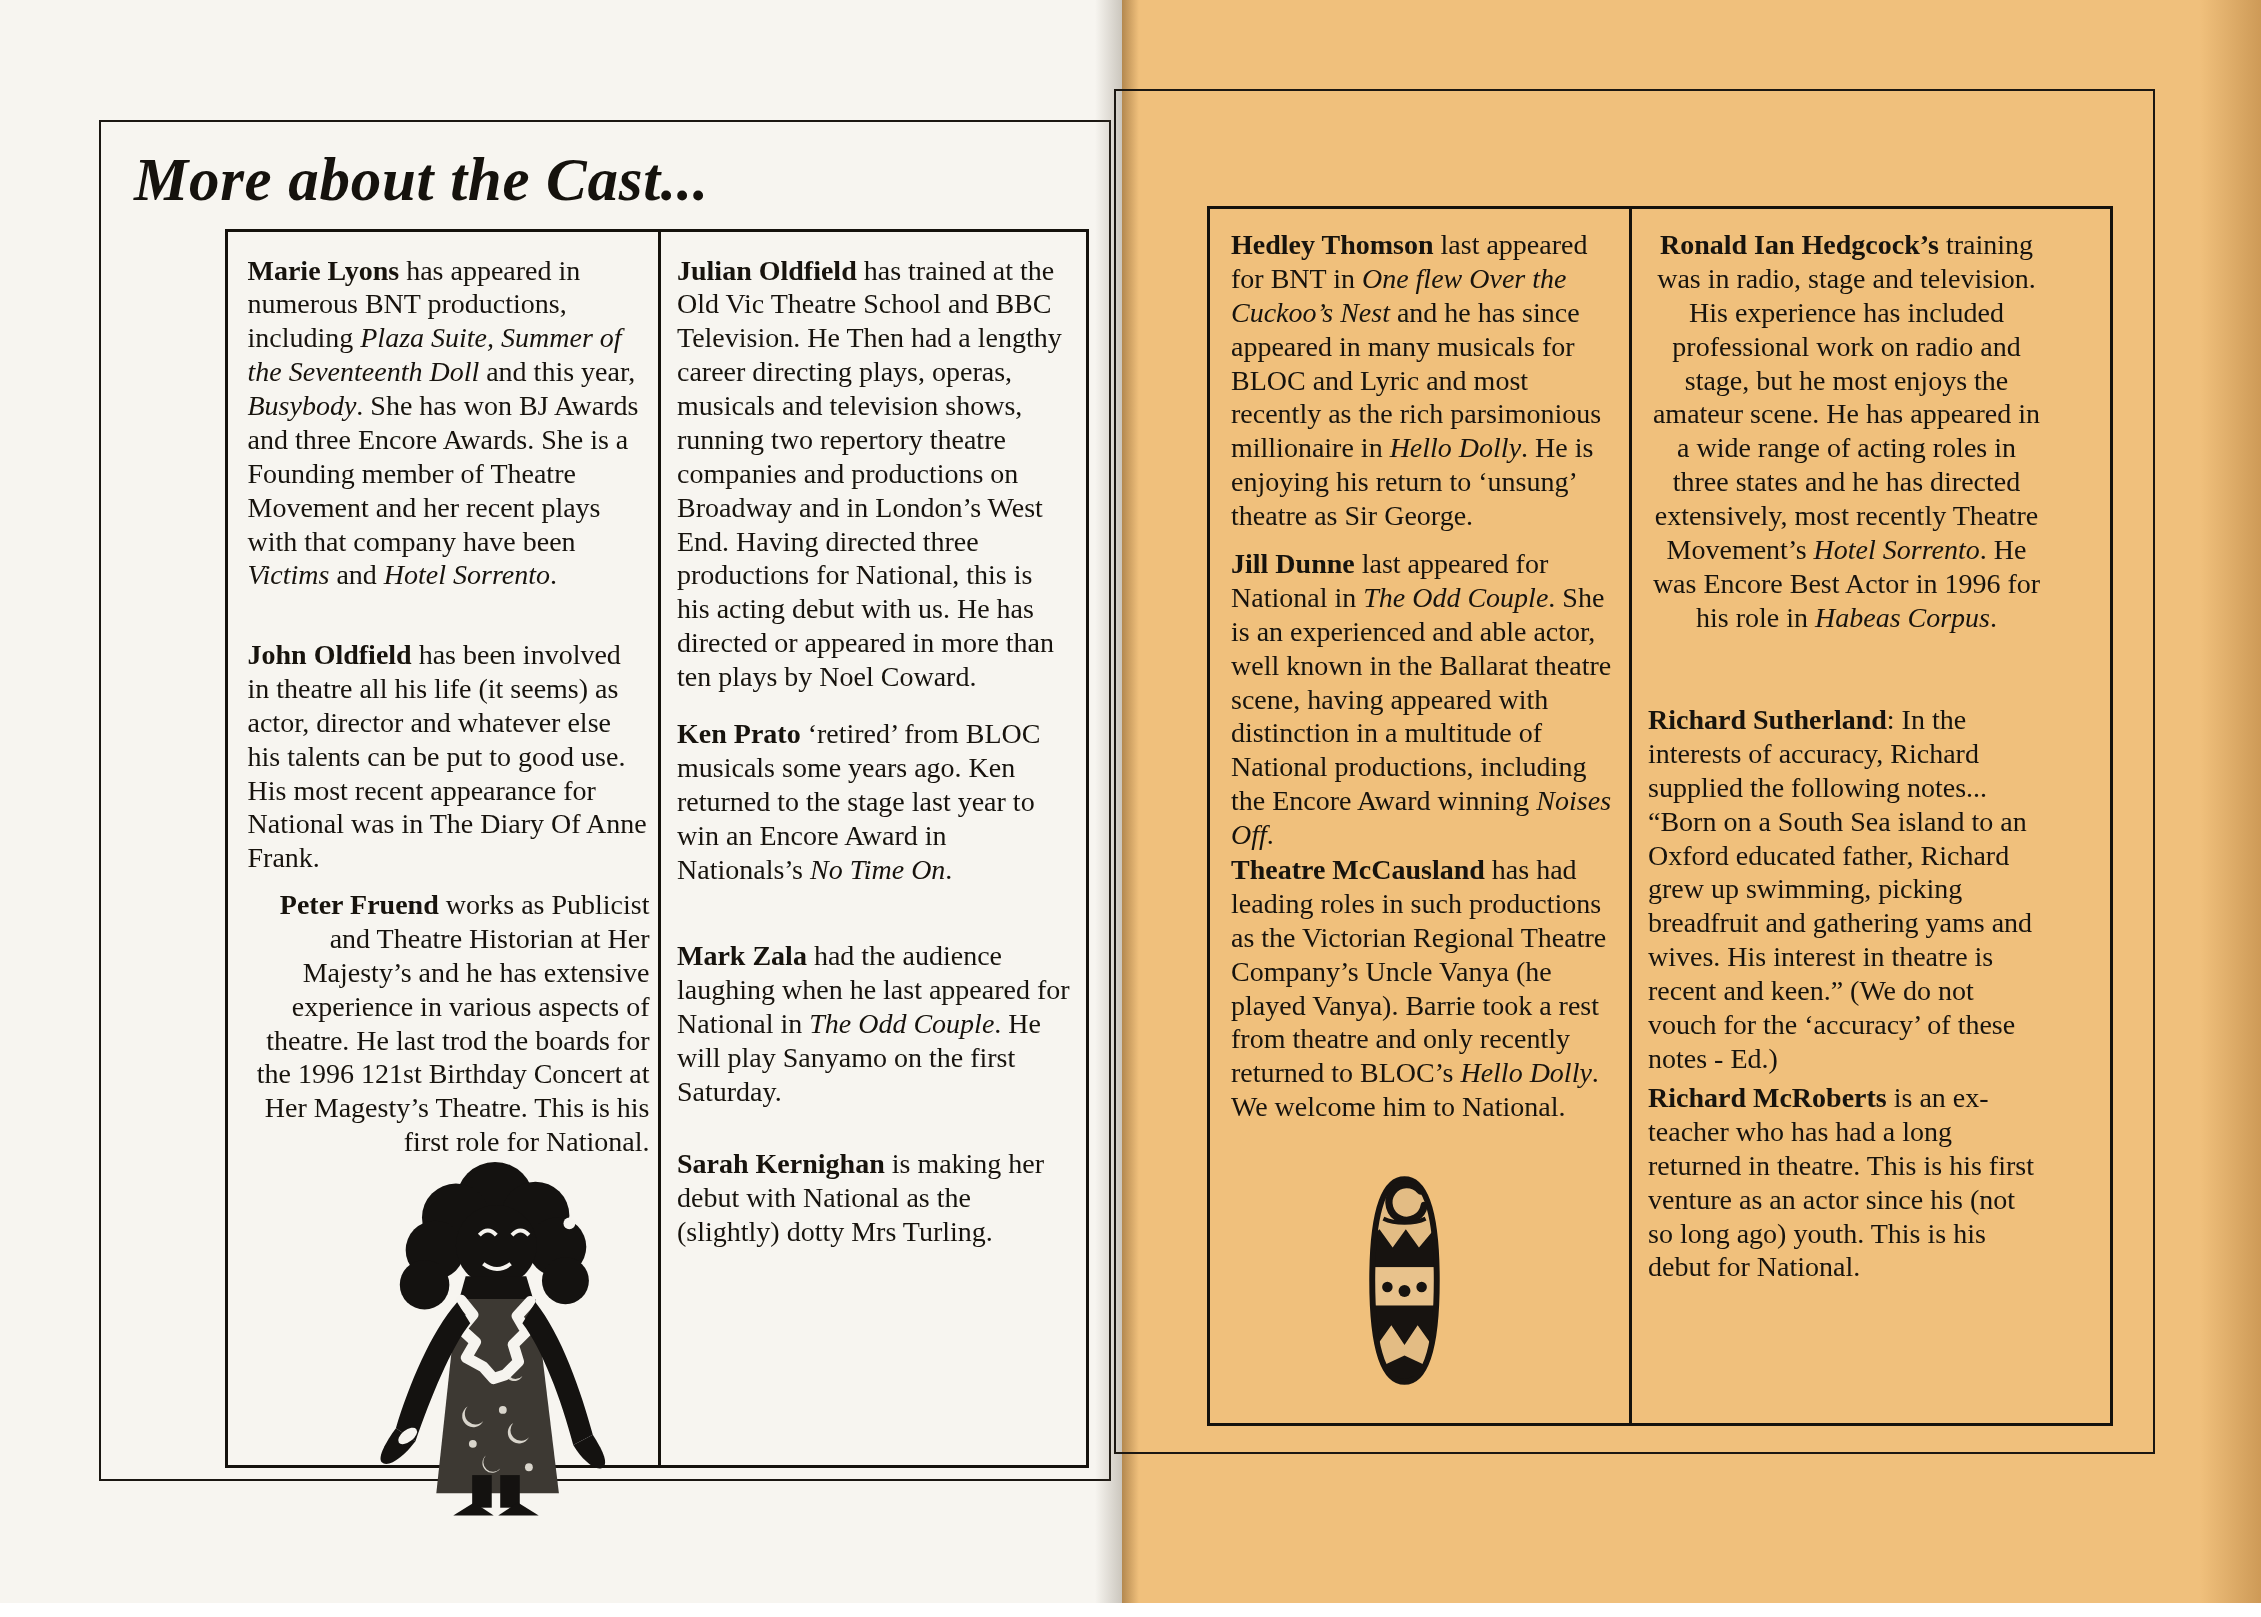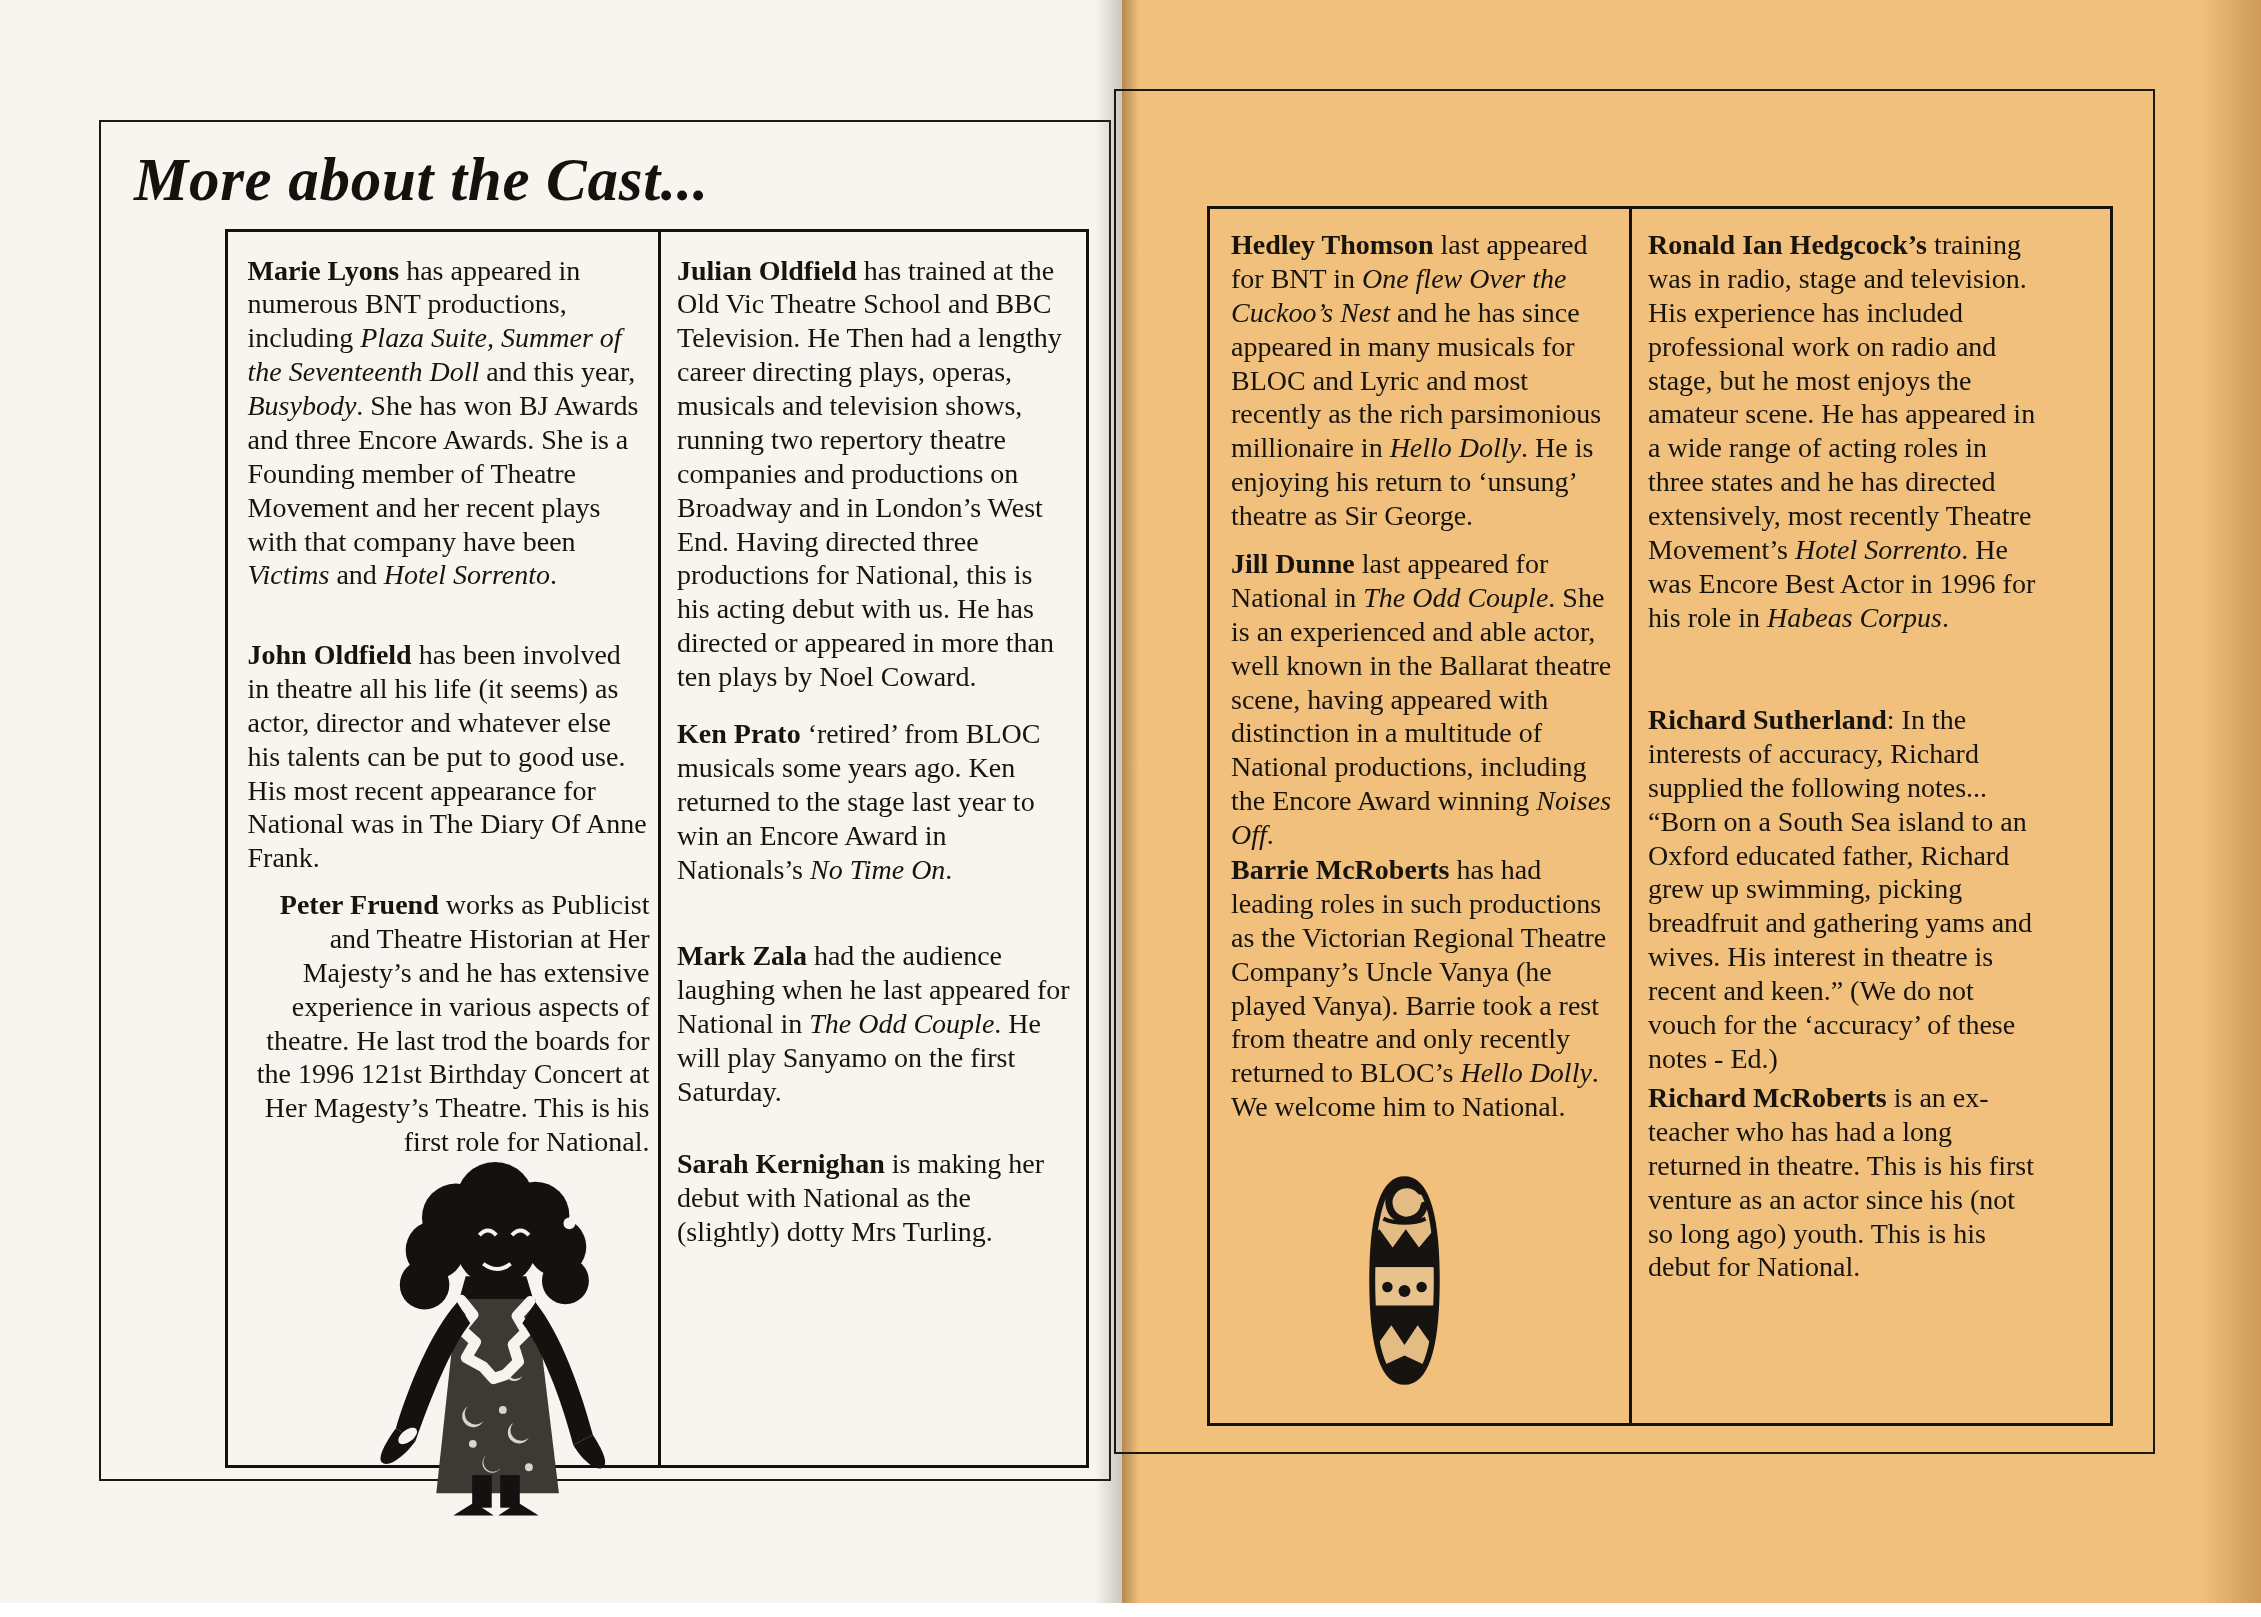--- a/index.html
+++ b/index.html
@@ -47,21 +47,21 @@
   #bio-john   {left:19.5px; top:406px;  width:402px;}
   #bio-peter  {left:19.5px; top:656px; width:402px;text-align:right;}
   #bio-julian {left:449px;top:21.5px;   width:394px;}
   #bio-ken    {left:449px;top:485px;  width:394px;}
   #bio-mark   {left:449px;top:707px; width:399px;}
   #bio-sarah  {left:449px;top:915px; width:394px;}
   
   #bio-hedley {left:21px; top:19px;   width:386px;}
   #bio-jill   {left:21px; top:338px;  width:386px;}
   #bio-barrie {left:21px; top:644px;  width:391px;}
-  #bio-ronald {left:438px;top:19px;   width:397px;}
+  #bio-ronald {left:438px;top:19px;   width:397px;text-align:center;}
   #bio-rsuth  {left:438px;top:494px;  width:397px;}
   #bio-rmcrob {left:438px;top:872px; width:397px;}
 
   .illustration{position:absolute;}
   #woman-illustration{left:130px;top:904px;width:274px;height:388px;}
   #drum-illustration {left:155px;top:959px;width:79px;height:225px;}
 </style>
 </head>
 <body>
 
@@ -124,21 +124,21 @@
 </div>
 
 <div class="page" id="page-right">
   <div class="outer-border" id="pr-border"></div>
 
   <div class="bio-table" id="pr-table">
     <div class="col-divider" id="pr-divider"></div>
 
     <div class="bio" id="bio-hedley"><b>Hedley Thomson</b><span> last appeared for BNT in </span><i>One flew Over the Cuckoo’s Nest</i><span> and he has since appeared in many musicals for BLOC and Lyric and most recently as the rich parsimonious millionaire in </span><i>Hello Dolly</i><span>. He is enjoying his return to ‘unsung’ theatre as Sir George.</span></div>
     <div class="bio" id="bio-jill"><b>Jill Dunne</b><span> last appeared for National in </span><i>The Odd Couple</i><span>. She is an experienced and able actor, well known in the Ballarat theatre scene, having appeared with distinction in a multitude of National productions, including the Encore Award winning </span><i>Noises Off</i><span>.</span></div>
-    <div class="bio" id="bio-barrie"><b>Barrie McRoberts</b><span> has had leading roles in such productions as the Victorian Regional Theatre Company’s Uncle Vanya (he played Vanya). Barrie took a rest from theatre and only recently returned to BLOC’s </span><i>Hello Dolly</i><span>. We welcome him to National.</span></div>
+    <div class="bio" id="bio-barrie"><b>Theatre McCausland</b><span> has had leading roles in such productions as the Victorian Regional Theatre Company’s Uncle Vanya (he played Vanya). Barrie took a rest from theatre and only recently returned to BLOC’s </span><i>Hello Dolly</i><span>. We welcome him to National.</span></div>
 
     <div class="bio" id="bio-ronald"><b>Ronald Ian Hedgcock’s</b><span> training was in radio, stage and television. His experience has included professional work on radio and stage, but he most enjoys the amateur scene. He has appeared in a wide range of acting roles in three states and he has directed extensively, most recently Theatre Movement’s </span><i>Hotel Sorrento</i><span>. He was Encore Best Actor in 1996 for his role in </span><i>Habeas Corpus</i><span>.</span></div>
     <div class="bio" id="bio-rsuth"><b>Richard Sutherland</b><span>: In the interests of accuracy, Richard supplied the following notes... “Born on a South Sea island to an Oxford educated father, Richard grew up swimming, picking breadfruit and gathering yams and wives. His interest in theatre is recent and keen.” (We do not vouch for the ‘accuracy’ of these notes - Ed.)</span></div>
     <div class="bio" id="bio-rmcrob"><b>Richard McRoberts</b><span> is an ex-teacher who has had a long returned in theatre. This is his first venture as an actor since his (not so long ago) youth. This is his debut for National.</span></div>
 
     <svg class="illustration" id="drum-illustration" viewBox="0 0 120 340">
       <defs>
         <clipPath id="drumclip">
           <path d="M60 16 C 96 16 109 80 109 170 C 109 260 96 324 60 324 C 24 324 11 260 11 170 C 11 80 24 16 60 16 Z"></path>
         </clipPath>

